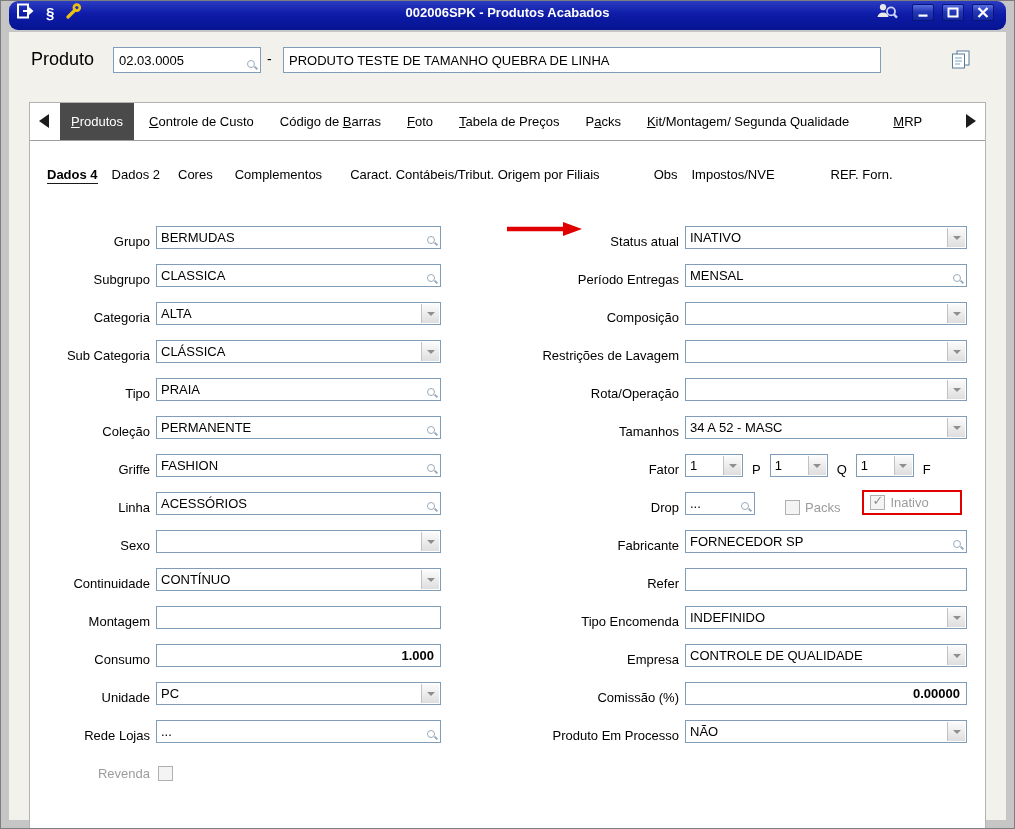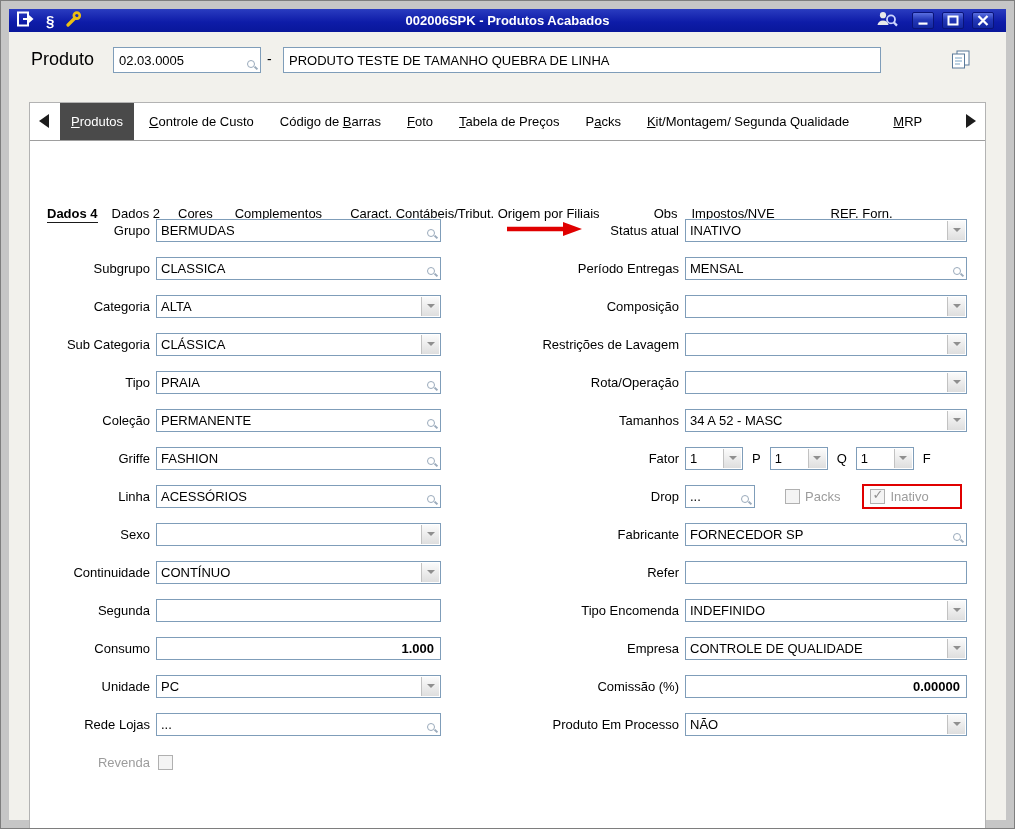--- a/index.html
+++ b/index.html
@@ -1,20 +1,20 @@
 <!DOCTYPE html>
 <html><head>
 <meta charset="utf-8">
 <style>
   html,body{margin:0;padding:0;background:#fff;}
   .screen{position:relative;width:1015px;height:829px;font-family:"Liberation Sans",sans-serif;
           background:#c6c6c6;border:1px solid #7e7e7e;box-sizing:border-box;overflow:hidden;}
   
-  .titlebar{position:absolute;left:8px;top:8px;right:8px;height:29px;
-            background:linear-gradient(180deg,#2a3cc0 0%,#0e1ca8 45%,#061392 100%);}
+  .titlebar{position:absolute;left:8px;top:0;right:8px;height:29px;
+            background:linear-gradient(180deg,#2a3cc0 0%,#0e1ca8 45%,#061392 100%);border-radius:9px;}
   .tb-left{position:absolute;left:8px;top:0;height:23px;display:flex;align-items:center;gap:11px;}
   .tb-title{position:absolute;left:0;right:0;top:0;height:23px;line-height:23px;text-align:center;
             color:#fff;font-weight:bold;font-size:13px;}
   .tb-right{position:absolute;right:12px;top:0;height:23px;display:flex;align-items:center;gap:8px;}
   .winbtn{width:22px;height:17px;border:1px solid #0a1478;border-radius:2px;box-sizing:border-box;
           background:linear-gradient(#5a6fe0,#2438b8 45%,#1226a0);display:flex;align-items:center;justify-content:center;}
   .logo{color:#fff;font-weight:bold;font-size:15px;line-height:15px;}
   .logo::after{content:"§";}
   
   .bodybg{position:absolute;left:8px;top:31px;right:8px;bottom:8px;background:#f2f1ec;}
@@ -36,21 +36,21 @@
   .scroll-arrow{position:absolute;top:11px;width:0;height:0;border-top:7px solid transparent;border-bottom:7px solid transparent;}
   .scroll-left{left:9px;border-right:10px solid #1c1c1c;}
   .scroll-right{right:9px;border-left:10px solid #1c1c1c;}
   .subtabs{display:flex;align-items:baseline;margin-top:26px;padding-left:17px;font-size:13px;}
   .subtab{white-space:nowrap;}
   .subtab.selected{font-weight:bold;border-bottom:1px solid #1a1a1a;padding-bottom:1px;}
   
   .fcol{position:absolute;top:210px;}
   .col-left{left:30px;width:418px;}
   .col-right{left:540px;width:432px;}
-  .frow{height:38px;display:flex;align-items:center;}
+  .frow{height:38px;display:flex;align-items:flex-end;}
   .flabel{flex:none;text-align:right;padding-right:6px;font-size:13px;color:#000;white-space:nowrap;}
   .col-left .flabel{width:119px;}
   .col-right .flabel{width:138px;}
   .flabel.disabled,.cbl{color:#9c9c9c;}
   .field{position:relative;height:23px;background:#fff;border:1px solid #7f9db9;box-sizing:border-box;
          display:flex;align-items:center;padding:0 4px;font-size:13px;flex:none;overflow:hidden;}
   .col-left .field{width:285px;}
   .col-right .field{width:282px;}
   .field.fsmall{width:58px;}
   .field.dropw{width:70px;}
@@ -166,21 +166,21 @@
       <div class="tab">
           <span><span></span><span class="ak">K</span><span>it/Montagem/ Segunda Qualidade</span></span>
         </div>
       <div class="tab" style="margin-left:18px;">
           <span><span></span><span class="ak">M</span><span>RP</span></span>
         </div>
       <span class="scroll-arrow scroll-right"></span>
     </div>
     <div class="subtabs">
       <span class="subtab selected" style="margin-right:14px;">Dados 4</span>
-      <span class="subtab" style="margin-right:18px;margin-top:39px;">Dados 2</span>
+      <span class="subtab" style="margin-right:18px;">Dados 2</span>
       <span class="subtab" style="margin-right:22px;">Cores</span>
       <span class="subtab" style="margin-right:28px;">Complementos</span>
       <span class="subtab" style="margin-right:54px;">Caract. Contábeis/Tribut. Origem por Filiais</span>
       <span class="subtab" style="margin-right:14px;">Obs</span>
       <span class="subtab" style="margin-right:56px;">Impostos/NVE</span>
       <span class="subtab">REF. Forn.</span>
     </div>
   </div>
 
   <div class="fcol col-left">
@@ -256,21 +256,21 @@
     <div class="frow">
       <span class="flabel">Continuidade</span>
       <div class="field select">
           <span class="fval">CONTÍNUO</span>
           <span class="ddbtn">
             <span class="ddarr"></span>
           </span>
         </div>
     </div>
     <div class="frow">
-      <span class="flabel">Segunda</span>
+      <span class="flabel">Montagem</span>
       <div class="field plain">
           <span class="fval"></span>
         </div>
     </div>
     <div class="frow">
       <span class="flabel">Consumo</span>
       <div class="field num">
           <span class="fval">1.000</span>
         </div>
     </div>

